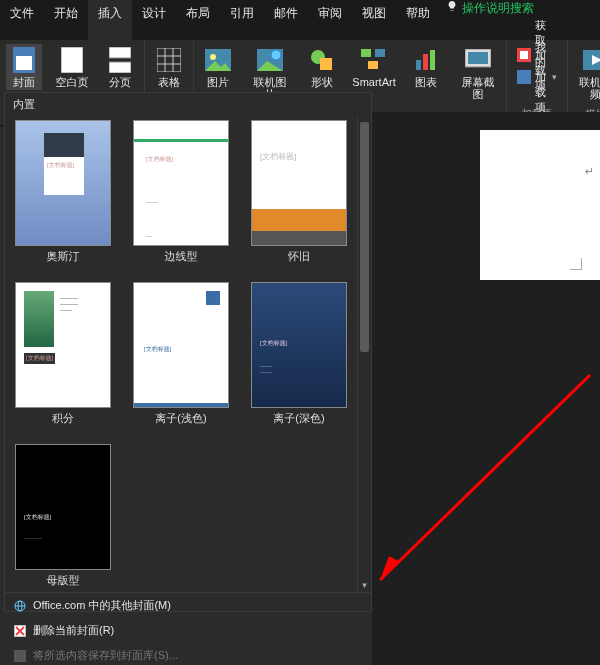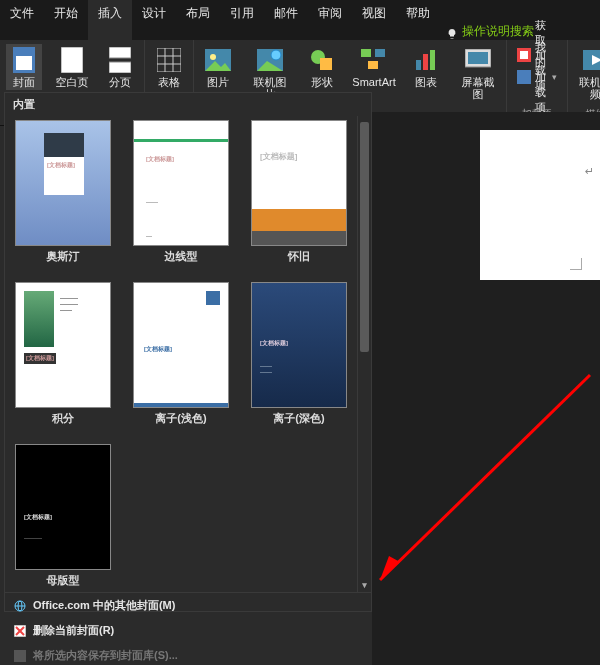--- a/index.html
+++ b/index.html
@@ -7,42 +7,42 @@
     width: 600px; height: 665px;
     background: #2b2b2b;
     font-family: "Microsoft YaHei", "Segoe UI", sans-serif;
     font-size: 12px; color: #e6e6e6;
     overflow: hidden; position: relative;
   }
   
   .menubar { display: flex; height: 40px; background: #1a1a1a; }
   .menu-tab { padding: 5px 10px; color: #e6e6e6; cursor: default; }
   .menu-tab.active { background: #2b2b2b; }
-  .bulb-sep { display: flex; align-items: flex-end; padding: 0 6px; color: #84cc16; gap: 4px; }
+  .bulb-sep { display: flex; align-items: flex-start; padding: 0 6px; color: #22c55e; gap: 4px; }
   .bulb { width: 12px; height: 12px; display: inline-flex; }
 
   
   .ribbon { height: 86px; background: #2b2b2b; display: flex; border-bottom: 1px solid #111; }
   .group { display: flex; flex-direction: column; align-items: center; padding: 4px 6px 2px; border-right: 1px solid #3a3a3a; }
   .group-row { display: flex; gap: 12px; }
   .rb-btn { display: flex; flex-direction: column; align-items: center; justify-content: flex-start; width: 36px; padding: 2px 1px; gap: 2px; }
   .rb-btn .ic { width: 28px; height: 28px; display: flex; align-items: center; justify-content: center; }
   .rb-btn .lbl { font-size: 11px; text-align: center; line-height: 12px; }
   .group-cap { font-size: 10px; color: #aaa; margin-top: auto; padding-bottom: 2px; }
   .addins { padding: 4px 6px 2px; border-right: 1px solid #3a3a3a; display: flex; flex-direction: column; }
   .addin-row { display: flex; align-items: center; gap: 4px; height: 22px; padding: 0 4px; font-size: 11px; }
   .addin-row .sq { width: 14px; height: 14px; display:flex; align-items:center; justify-content:center; }
   .caret { margin-left: 2px; font-size: 9px; color: #aaa; }
 
   
   .panel {
     position: absolute; top: 92px; left: 4px;
     width: 368px; height: 520px;
     background: #2b2b2b; border: 1px solid #3a3a3a;
-    display: flex; flex-direction: column; font-weight: bold;
+    display: flex; flex-direction: column;
   }
   .panel-header { padding: 4px 8px; font-size: 11px; color: #ddd; }
   .panel-grid-wrap { flex: 1; display: flex; }
   .panel-grid {
     flex: 1; overflow: hidden;
     display: grid; grid-template-columns: repeat(3, 1fr);
     gap: 18px; padding: 4px 8px;
     align-content: start;
   }
   .scrollbar { width: 14px; background: #2b2b2b; border-left: 1px solid #3a3a3a; position: relative; }

